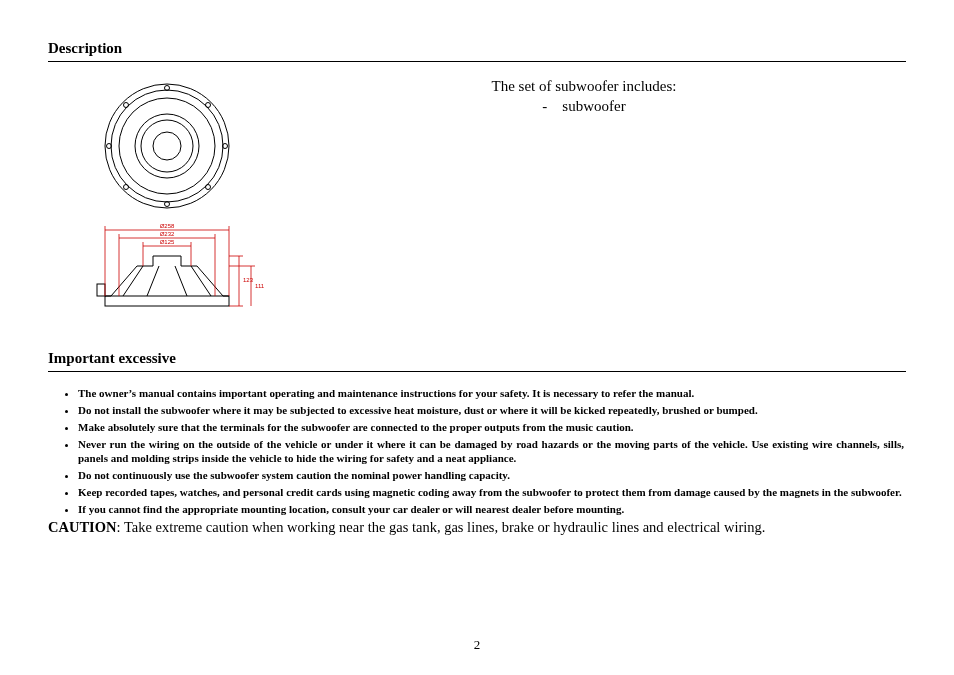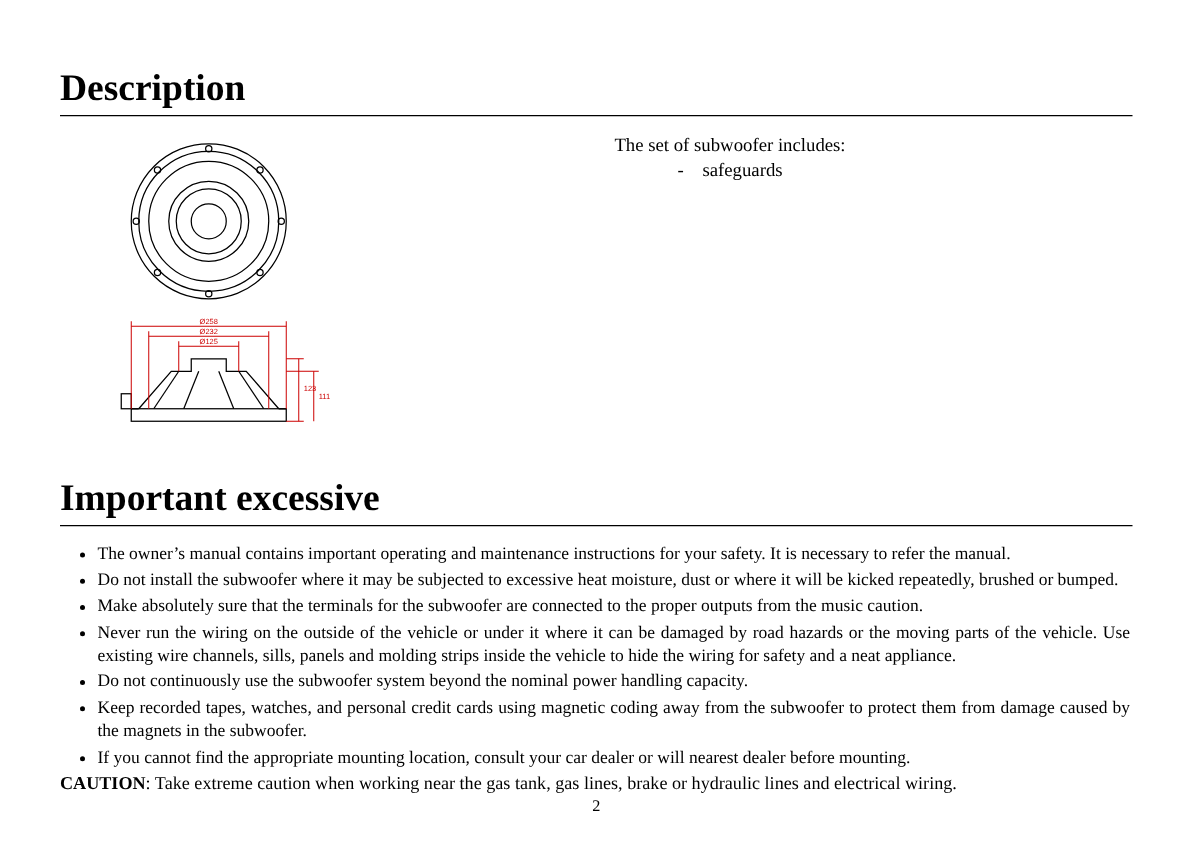--- a/index.html
+++ b/index.html
@@ -13,23 +13,23 @@
     overflow: hidden;
   }
   .page {
     padding: 40px 48px 0 48px;
     box-sizing: border-box;
     width: 100%;
     height: 100%;
     position: relative;
   }
   h2.section {
-    font-size: 30px;
+    font-size: 15px;
     font-weight: bold;
-    margin: 14px 0 2px 0;
+    margin: 0 0 2px 0;
     padding: 0 0 2px 0;
   }
   .rule {
     border: none;
     border-top: 1.5px solid #000;
     margin: 0 0 14px 0;
   }
   .desc-row {
     display: flex;
     align-items: flex-start;
@@ -46,23 +46,24 @@
     font-size: 15px;
     line-height: 1.35;
     padding-right: 40px;
   }
   .includes .list-line {
     display: inline-block;
   }
   ul.safeguards {
     margin: 6px 0 0 0;
     padding-left: 30px;
-    font-size: 14px;
+    font-size: 11px;
     line-height: 1.35;
     text-align: justify;
+    font-weight: bold;
   }
   ul.safeguards li {
     margin-bottom: 2px;
     padding-right: 2px;
   }
   .caution {
     font-size: 14.5px;
     margin: 2px 0 0 0;
     font-family: Liberation Serif, serif;
   }
@@ -151,34 +152,34 @@
           <line class="dim" x1="62" y1="-8" x2="88" y2="-8"></line>
           <text class="dimtxt" x="88" y="14" text-anchor="start">111</text>
         </g>
       </svg>
     </div>
 
     <div class="includes">
       <div>The set of subwoofer includes:</div>
       <div class="list-line">
         <span>-</span>&nbsp;&nbsp;&nbsp;
-        <span>safeguards</span>
+        <span>subwoofer</span>
       </div>
     </div>
   </div>
 
   <h2 class="section">Important excessive</h2>
   <hr class="rule">
 
   <ul class="safeguards">
     <li>The owner’s manual contains important operating and maintenance instructions for your safety. It is necessary to refer the manual.</li>
     <li>Do not install the subwoofer where it may be subjected to excessive heat moisture, dust or where it will be kicked repeatedly, brushed or bumped.</li>
     <li>Make absolutely sure that the terminals for the subwoofer are connected to the proper outputs from the music caution.</li>
     <li>Never run the wiring on the outside of the vehicle or under it where it can be damaged by road hazards or the moving parts of the vehicle. Use existing wire channels, sills, panels and molding strips inside the vehicle to hide the wiring for safety and a neat appliance.</li>
-    <li>Do not continuously use the subwoofer system beyond the nominal power handling capacity.</li>
+    <li>Do not continuously use the subwoofer system caution the nominal power handling capacity.</li>
     <li>Keep recorded tapes, watches, and personal credit cards using magnetic coding away from the subwoofer to protect them from damage caused by the magnets in the subwoofer.</li>
     <li>If you cannot find the appropriate mounting location, consult your car dealer or will nearest dealer before mounting.</li>
   </ul>
   <p class="caution">
     <b>CAUTION</b><span>: Take extreme caution when working near the gas tank, gas lines, brake or hydraulic lines and electrical wiring.</span>
   </p>
 
   <div class="page-num">2</div>
 </div>
 

